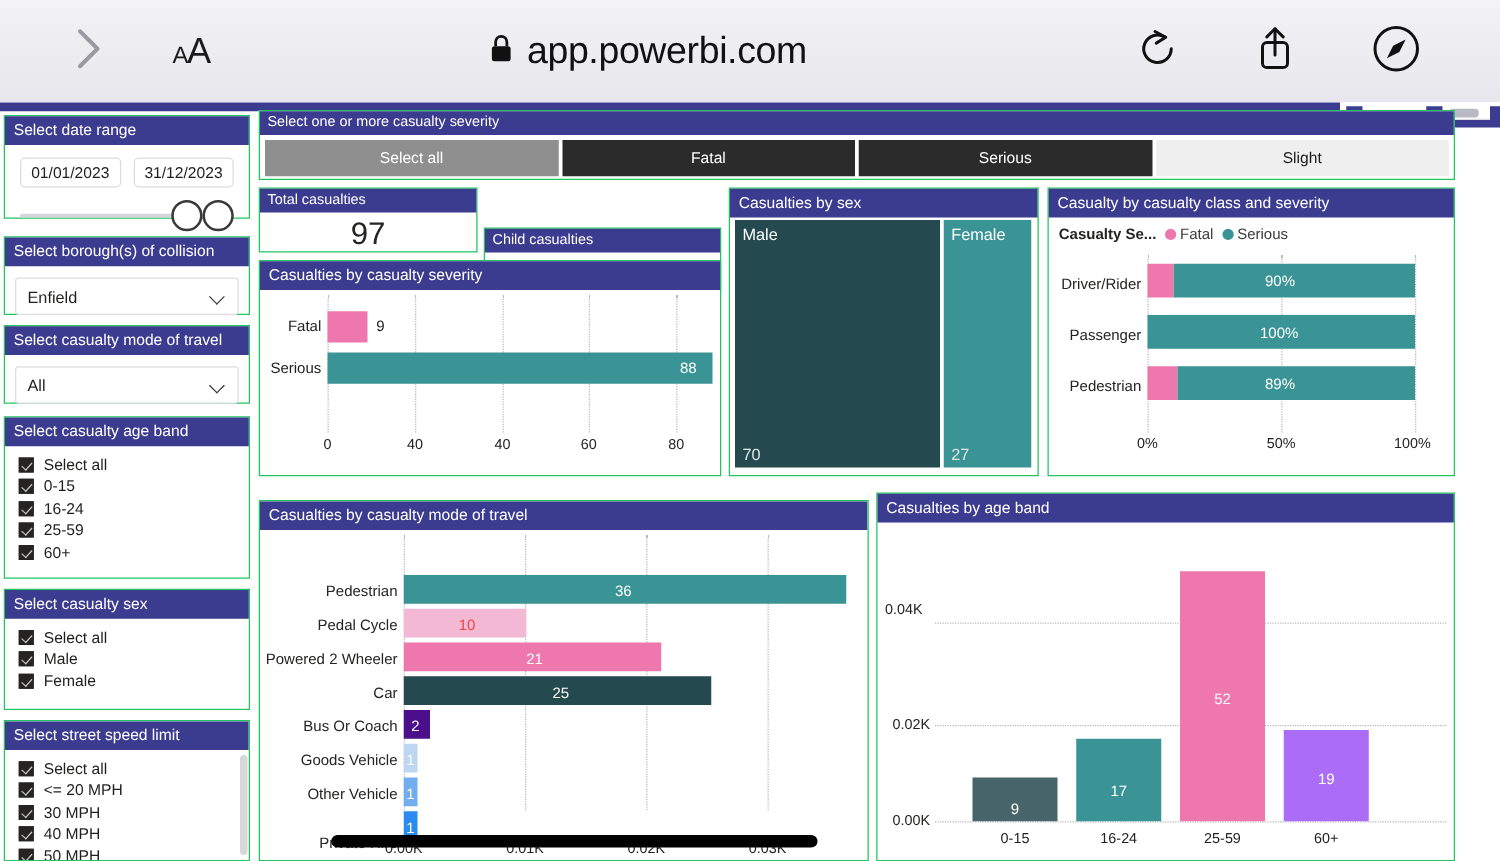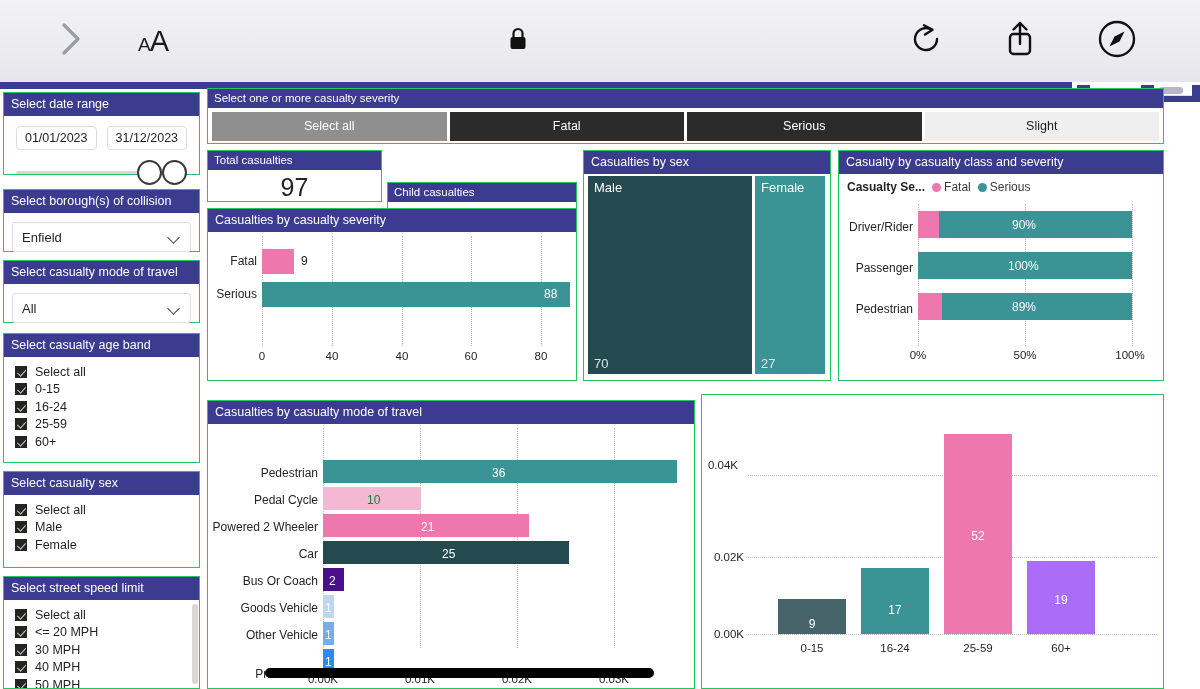--- a/index.html
+++ b/index.html
@@ -198,20 +198,21 @@
   <div class="aa-btn">
     <span class="small-a">A</span><span class="big-a">A</span>
   </div>
   <div class="url-wrap">
     <span>
       <svg width="20" height="26" viewBox="0 0 20 26" aria-hidden="true">
         <path d="M5.5 11 V7.5 a4.5 4.5 0 0 1 9 0 V11" fill="none" stroke="#111" stroke-width="2.2"></path>
         <rect x="2.5" y="11" width="15" height="12" rx="2" fill="#111"></rect>
       </svg>
     </span>
+    <span class="url-text">app.powerbi.com</span>
   </div>
   <div class="chrome-icons">
     <span>
       <svg width="36" height="36" viewBox="0 0 36 36" aria-hidden="true">
         <path d="M29 18 a11 11 0 1 1 -5.2 -9.3" fill="none" stroke="#111" stroke-width="2.4" stroke-linecap="round"></path>
         <path d="M16 4.2 L24.6 8.8 L17 13.5" fill="none" stroke="#111" stroke-width="2.4" stroke-linecap="round" stroke-linejoin="round"></path>
       </svg>
     </span>
     <span>
       <svg width="36" height="40" viewBox="0 0 36 40" aria-hidden="true">
@@ -452,21 +453,21 @@
       <div class="gridv" style="left:212px; top:4px; bottom:38px;"></div>
       <div class="gridv" style="left:309px; top:4px; bottom:38px;"></div>
       <div class="gridv" style="left:406px; top:4px; bottom:38px;"></div>
 
       <div class="cat-label" style="left:0; width:110px; top:42px;">Pedestrian</div>
       <div class="hbar" style="left:115px; top:36px; width:354px; height:23px; background:#3a9395;"></div>
       <div class="bar-val" style="left:284px; top:42px; color:#ffffff;">36</div>
 
       <div class="cat-label" style="left:0; width:110px; top:69px;">Pedal Cycle</div>
       <div class="hbar" style="left:115px; top:63px; width:98px; height:23px; background:#f2b8d4;"></div>
-      <div class="bar-val" style="left:159px; top:69px; color:#15803d;">10</div>
+      <div class="bar-val" style="left:159px; top:69px; color:#ef4444;">10</div>
 
       <div class="cat-label" style="left:0; width:110px; top:96px;">Powered 2 Wheeler</div>
       <div class="hbar" style="left:115px; top:90px; width:206px; height:23px; background:#ee77ae;"></div>
       <div class="bar-val" style="left:213px; top:96px; color:#ffffff;">21</div>
 
       <div class="cat-label" style="left:0; width:110px; top:123px;">Car</div>
       <div class="hbar" style="left:115px; top:117px; width:246px; height:23px; background:#24494f;"></div>
       <div class="bar-val" style="left:234px; top:123px; color:#ffffff;">25</div>
 
       <div class="cat-label" style="left:0; width:110px; top:150px;">Bus Or Coach</div>
@@ -488,20 +489,21 @@
       <div class="axis-tick" style="left:93px;  width:44px; top:249px;">0.00K</div>
       <div class="axis-tick" style="left:190px; width:44px; top:249px;">0.01K</div>
       <div class="axis-tick" style="left:287px; width:44px; top:249px;">0.02K</div>
       <div class="axis-tick" style="left:384px; width:44px; top:249px;">0.03K</div>
 
       <div class="hscroll-black" style="left:57px; top:244px; width:389px;"></div>
     </div>
   </div>
 
   <div class="panel" style="left:701px; top:312px; width:463px; height:295px;">
+    <div class="panel-title">Casualties by age band</div>
     <div class="panel-body plot" style="height:268px;">
 
       <div class="gridh" style="left:46px; right:6px; top:239px;"></div>
       <div class="gridh" style="left:46px; right:6px; top:162px;"></div>
       <div class="gridh" style="left:46px; right:6px; top:80px;"></div>
 
       <div class="axis-tick" style="left:0; width:42px; top:233px; text-align:right;">0.00K</div>
       <div class="axis-tick" style="left:0; width:42px; top:156px; text-align:right;">0.02K</div>
       <div class="axis-tick" style="left:0; width:42px; top:64px; text-align:center;">0.04K</div>
 

